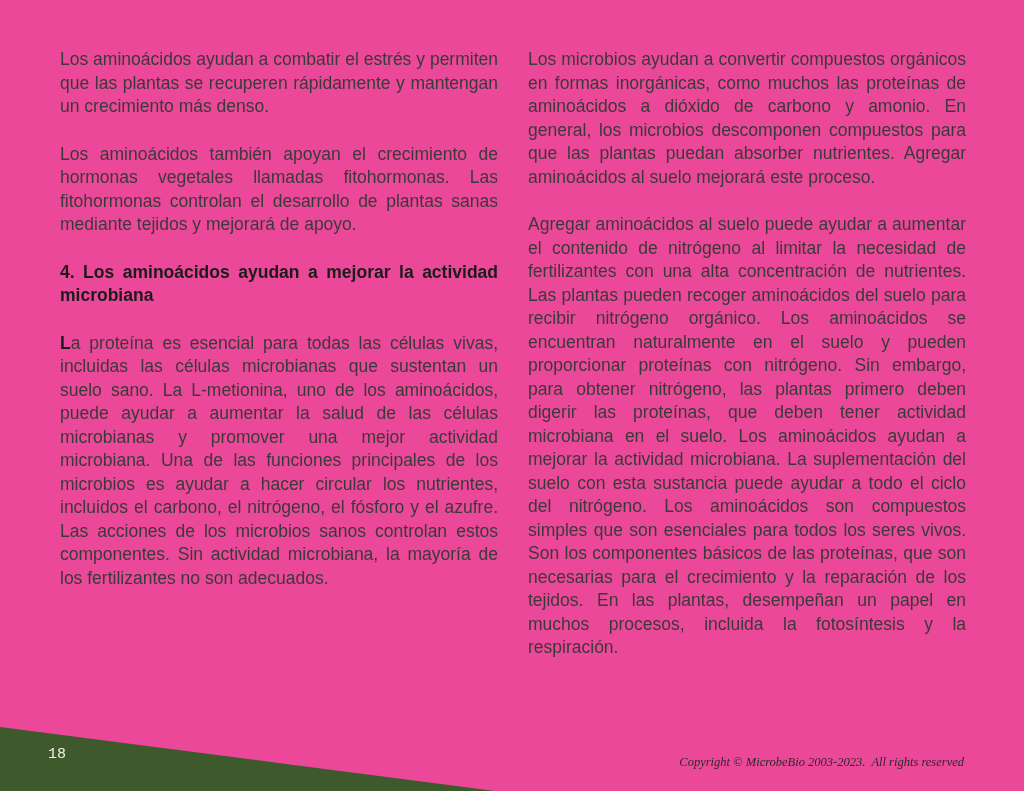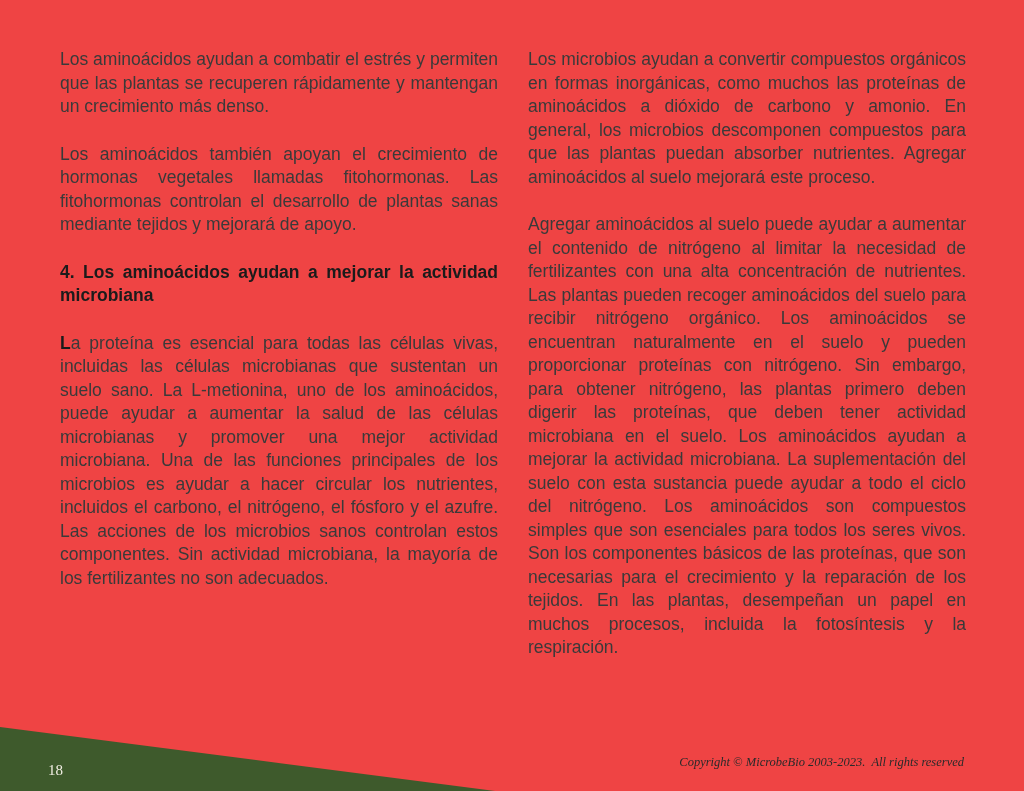--- a/index.html
+++ b/index.html
@@ -4,21 +4,21 @@
 <style>
   html, body {
     margin: 0;
     padding: 0;
     background: #e9e9e9;
   }
   .page {
     position: relative;
     width: 1024px;
     height: 791px;
-    background: #ef4444;
+    background: #ec4899;
     overflow: hidden;
     font-family: "Liberation Sans", sans-serif;
   }
   .content {
     position: absolute;
     left: 60px;
     top: 48px;
     width: 906px;
     display: flex;
     gap: 30px;
@@ -51,22 +51,22 @@
     left: 0;
     bottom: 0;
     width: 495px;
     height: 64px;
     background: var(--accent-green, #3e5a2c);
     clip-path: polygon(0 0, 100% 100%, 0 100%);
   }
   .page-number {
     position: absolute;
     left: 48px;
-    bottom: 12px;
-    font-family: Liberation Serif, serif;
+    bottom: 28px;
+    font-family: Liberation Mono, monospace;
     font-size: 15px;
     color: var(--page-number-text, #f2efe4);
     text-align: center;
   }
   .copyright {
     position: absolute;
     right: 60px;
     bottom: 21px;
     font-family: "Liberation Serif", serif;
     font-style: italic;

